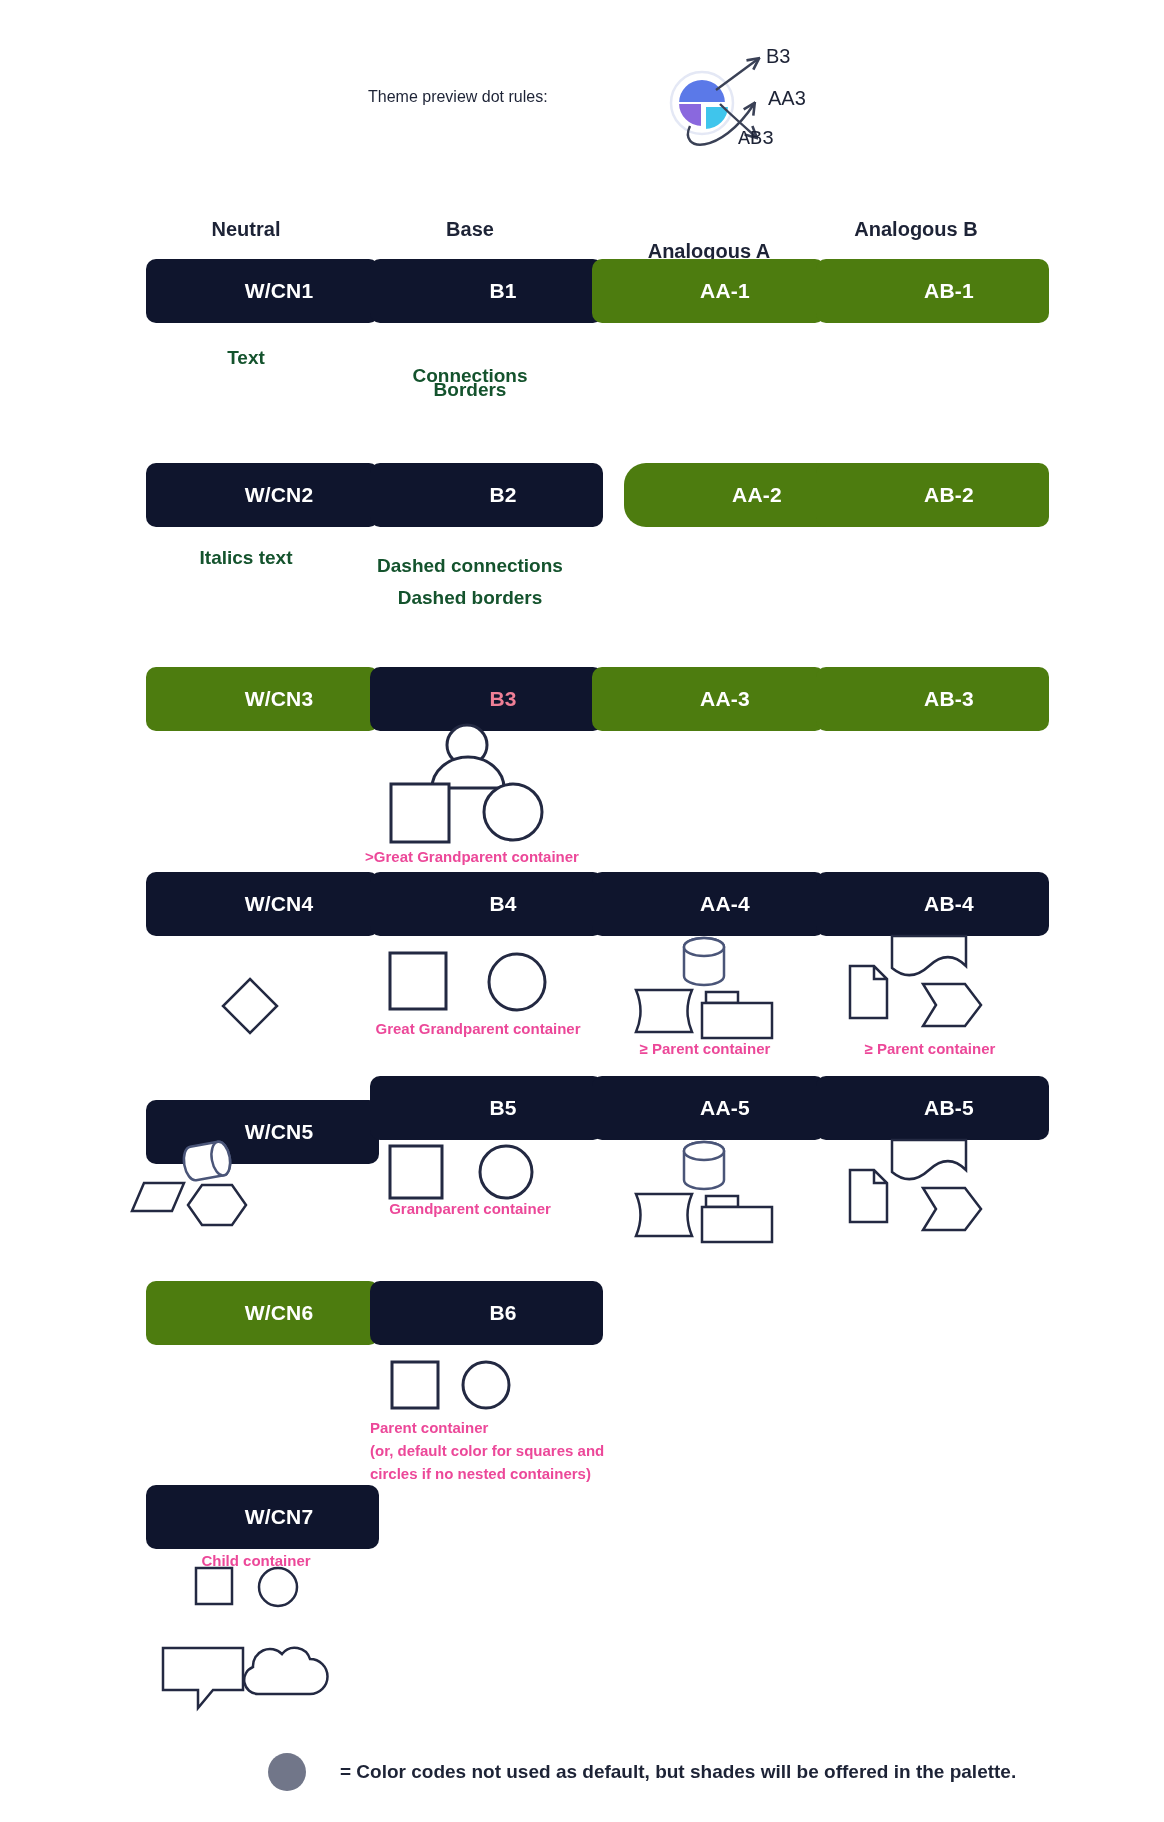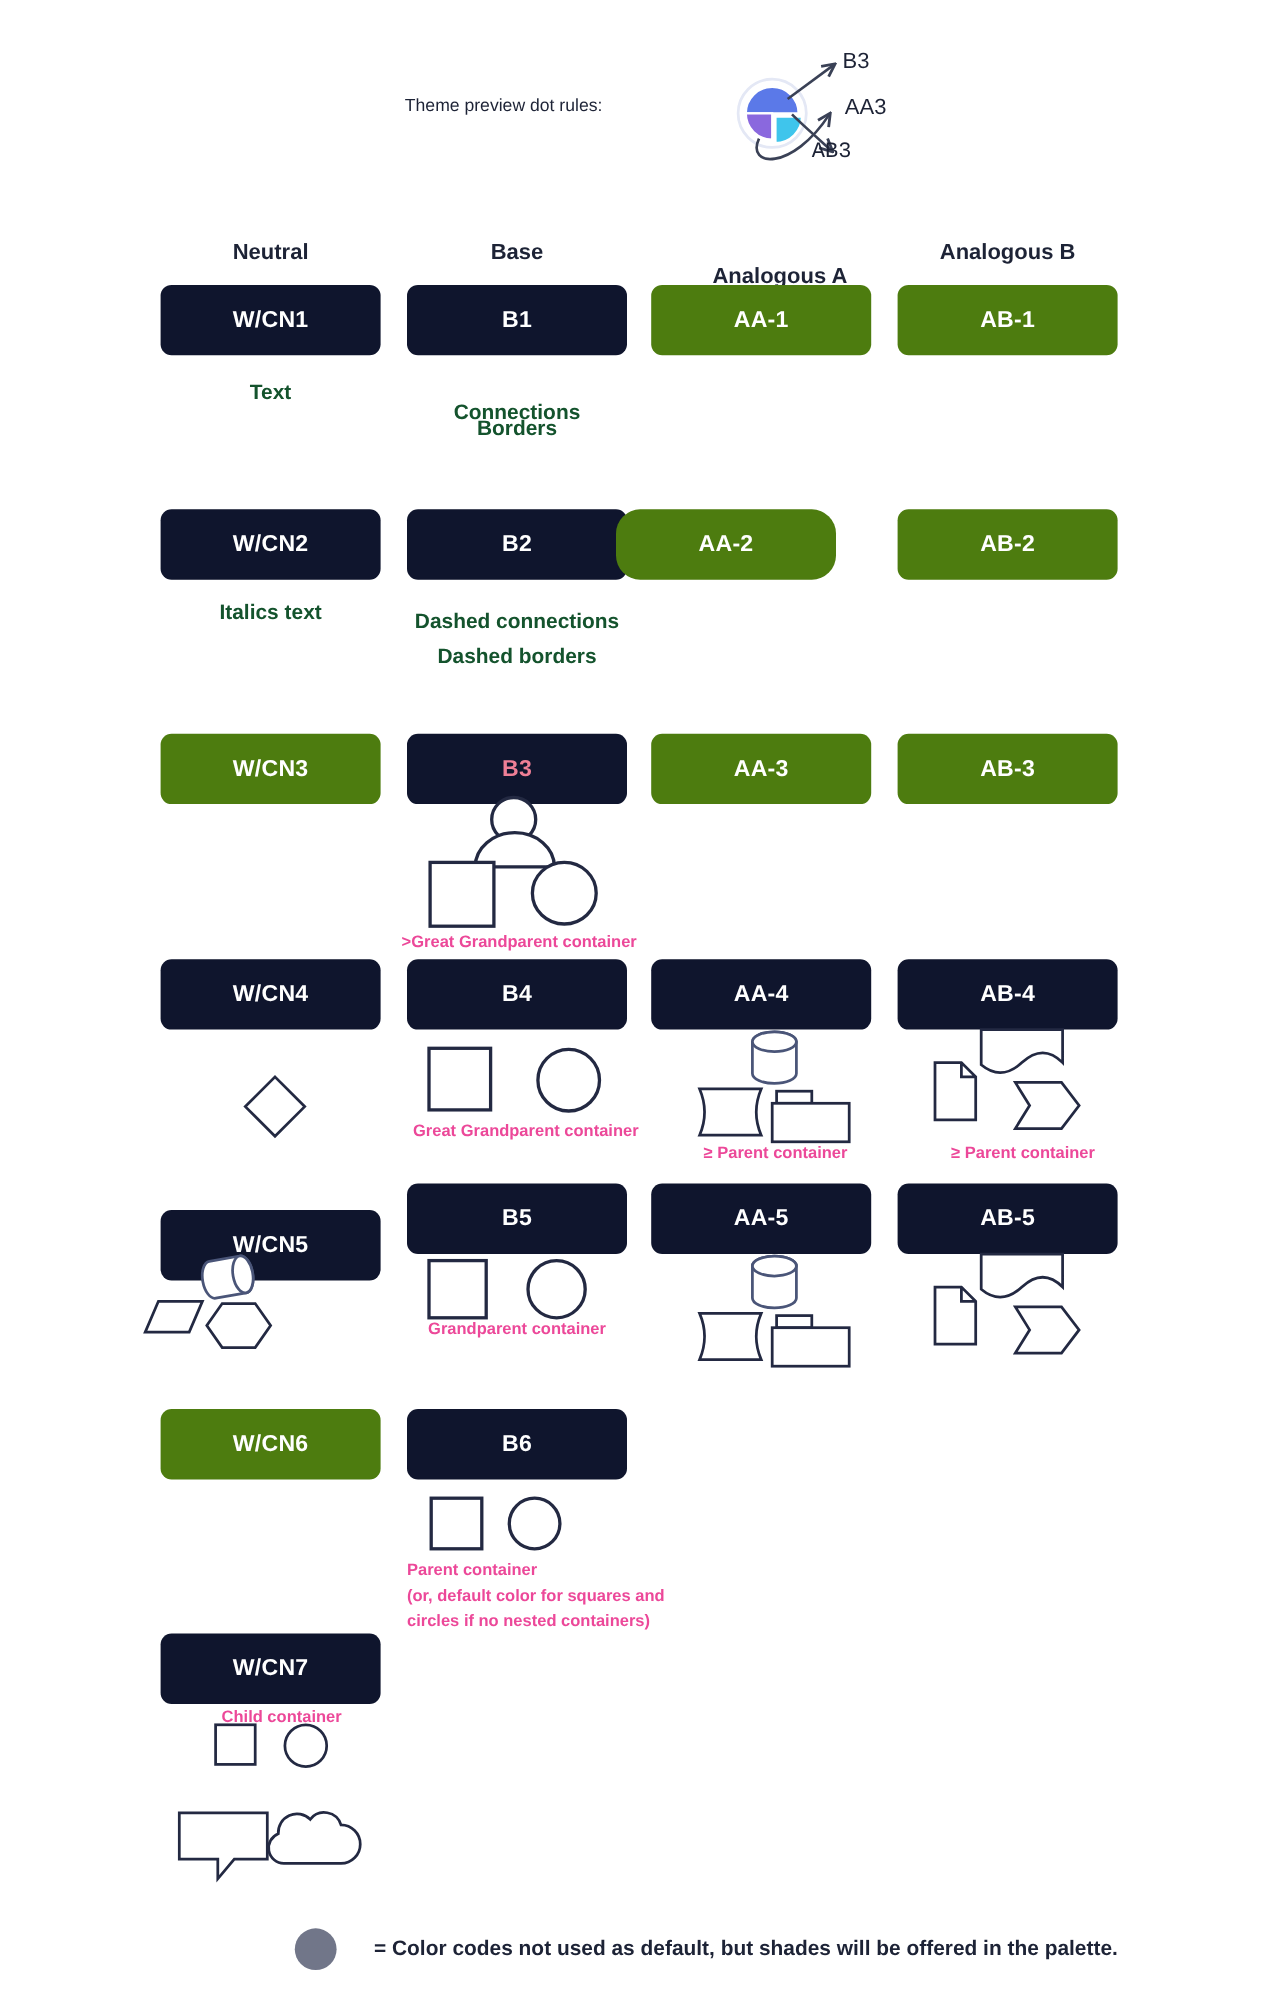--- a/index.html
+++ b/index.html
@@ -4,21 +4,21 @@
 <style>
   html,body{margin:0;padding:0;background:#fff;}
   #canvas{position:relative;width:1164px;height:1822px;background:#fff;overflow:hidden;
           font-family:"Liberation Sans",sans-serif;color:#1d2336;}
   .abs{position:absolute;}
   .title{font-size:16px;font-weight:400;color:#1d2336;white-space:nowrap;}
   .dotlabel{font-size:20px;font-weight:400;color:#1d2336;line-height:22px;white-space:nowrap;}
   .hdr{width:200px;text-align:center;font-size:20px;font-weight:700;color:#1d2336;}
   .pill{width:200px;height:64px;border-radius:10px;background:#0f152d;color:#fff;
         display:flex;align-items:center;justify-content:center;
-        font-size:21px;font-weight:700;letter-spacing:.2px;}
+        font-size:21px;font-weight:700;letter-spacing:.2px;padding-left:33px;}
   .pill.slate{background:#4d7c0f;}
   .pill.pink{color:#ef7f96;}
   .ann{font-size:19px;font-weight:700;color:#14532d;text-align:center;width:260px;line-height:26px;}
   .small-ann{font-size:15px;font-weight:700;color:#ec4899;text-align:center;width:240px;line-height:22px;}
   .small-ann.left{text-align:left;}
   .legend-dot{width:38px;height:38px;border-radius:50%;background:#717689;}
   .legend-text{font-size:19px;font-weight:700;color:#1d2336;white-space:nowrap;}
   svg{display:block;overflow:visible;}
   .ink{stroke:#232942;fill:#fff;}
   .cyl{stroke:#4a5578;fill:#fff;}
@@ -56,21 +56,21 @@
   <div class="abs pill" style="left:146px;top:259px;">W/CN1</div>
   <div class="abs pill" style="left:370px;top:259px;">B1</div>
   <div class="abs pill slate" style="left:592px;top:259px;">AA-1</div>
   <div class="abs pill slate" style="left:816px;top:259px;">AB-1</div>
   <div class="abs ann" style="left:116px;top:345px;">Text</div>
   <div class="abs ann" style="left:340px;top:335px;margin-top:28px;">Connections</div>
   <div class="abs ann" style="left:340px;top:377px;">Borders</div>
 
   <div class="abs pill" style="left:146px;top:463px;">W/CN2</div>
   <div class="abs pill" style="left:370px;top:463px;">B2</div>
-  <div class="abs pill slate" style="left:560px;top:463px;border-radius:22px;">AA-2</div>
+  <div class="abs pill slate" style="left:624px;top:463px;border-radius:22px;">AA-2</div>
   <div class="abs pill slate" style="left:816px;top:463px;">AB-2</div>
   <div class="abs ann" style="left:116px;top:545px;">Italics text</div>
   <div class="abs ann" style="left:340px;top:553px;">Dashed connections</div>
   <div class="abs ann" style="left:340px;top:585px;">Dashed borders</div>
 
   <div class="abs pill slate" style="left:146px;top:667px;">W/CN3</div>
   <div class="abs pill pink" style="left:370px;top:667px;">B3</div>
   <div class="abs pill slate" style="left:592px;top:667px;">AA-3</div>
   <div class="abs pill slate" style="left:816px;top:667px;">AB-3</div>
 

